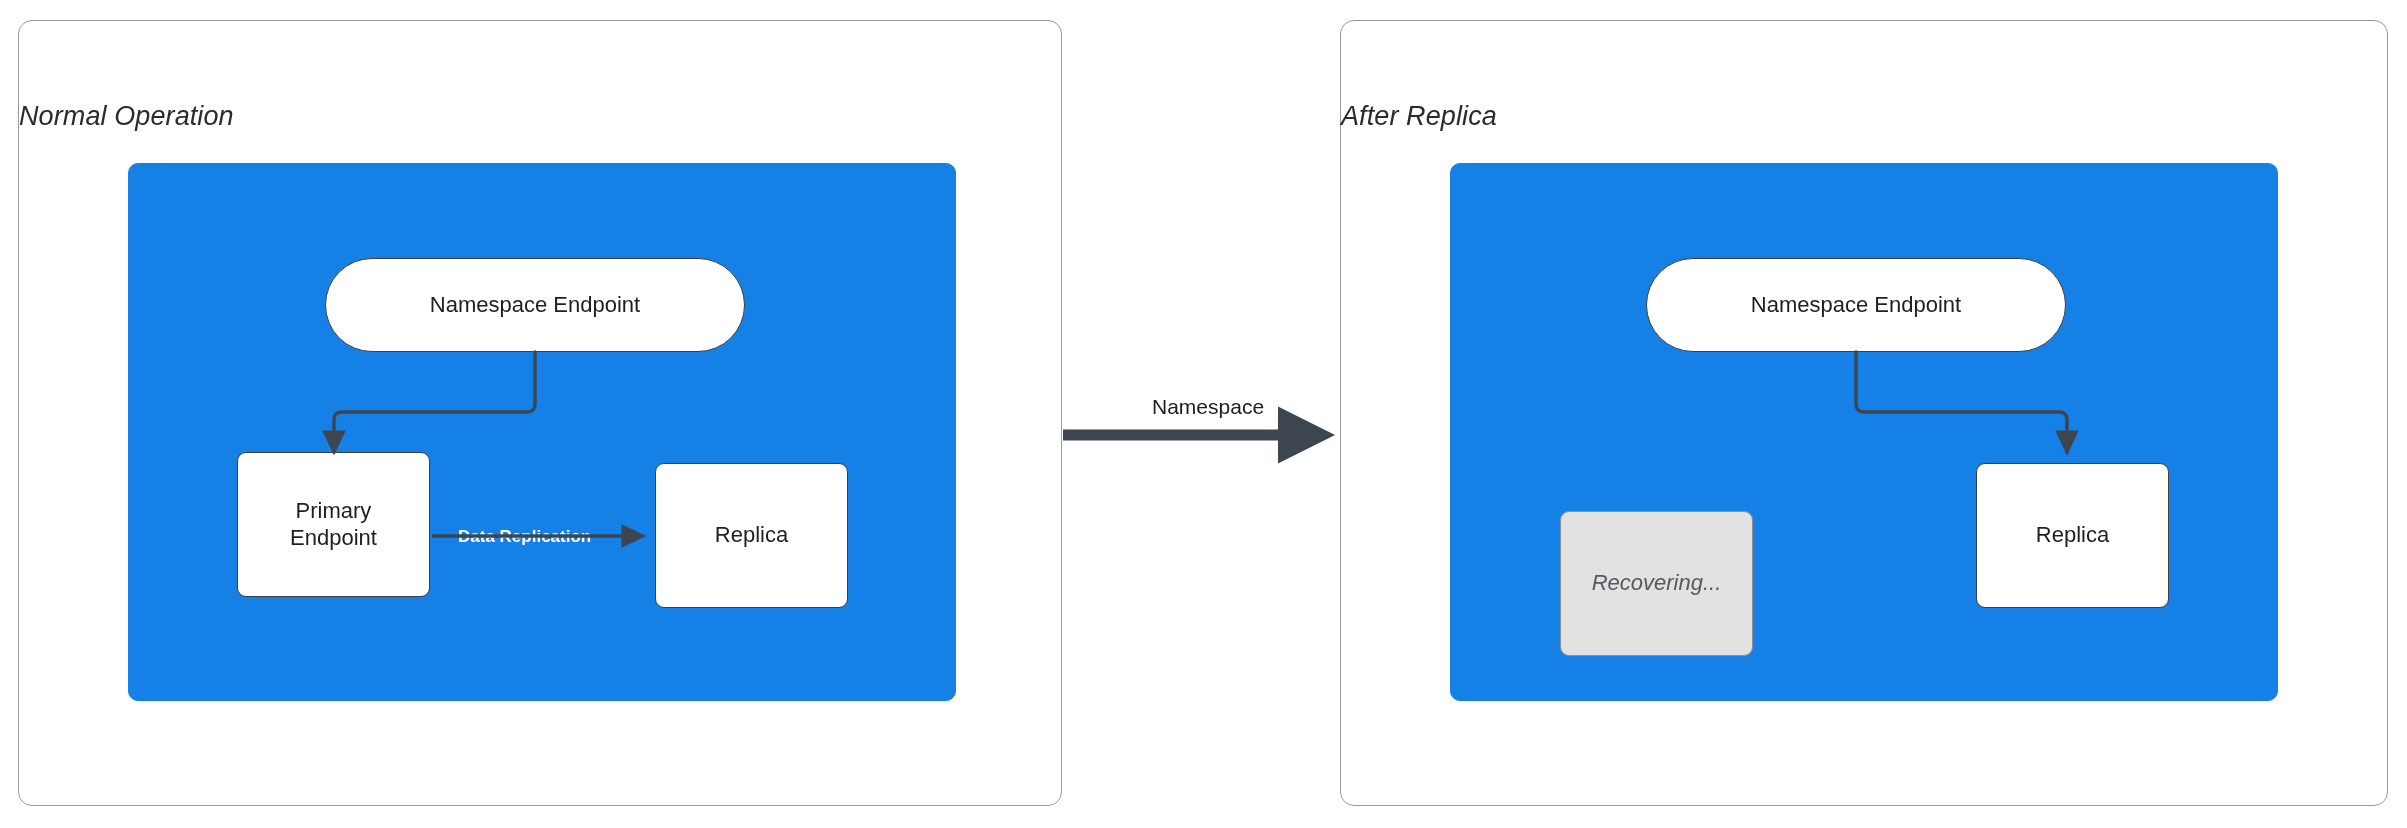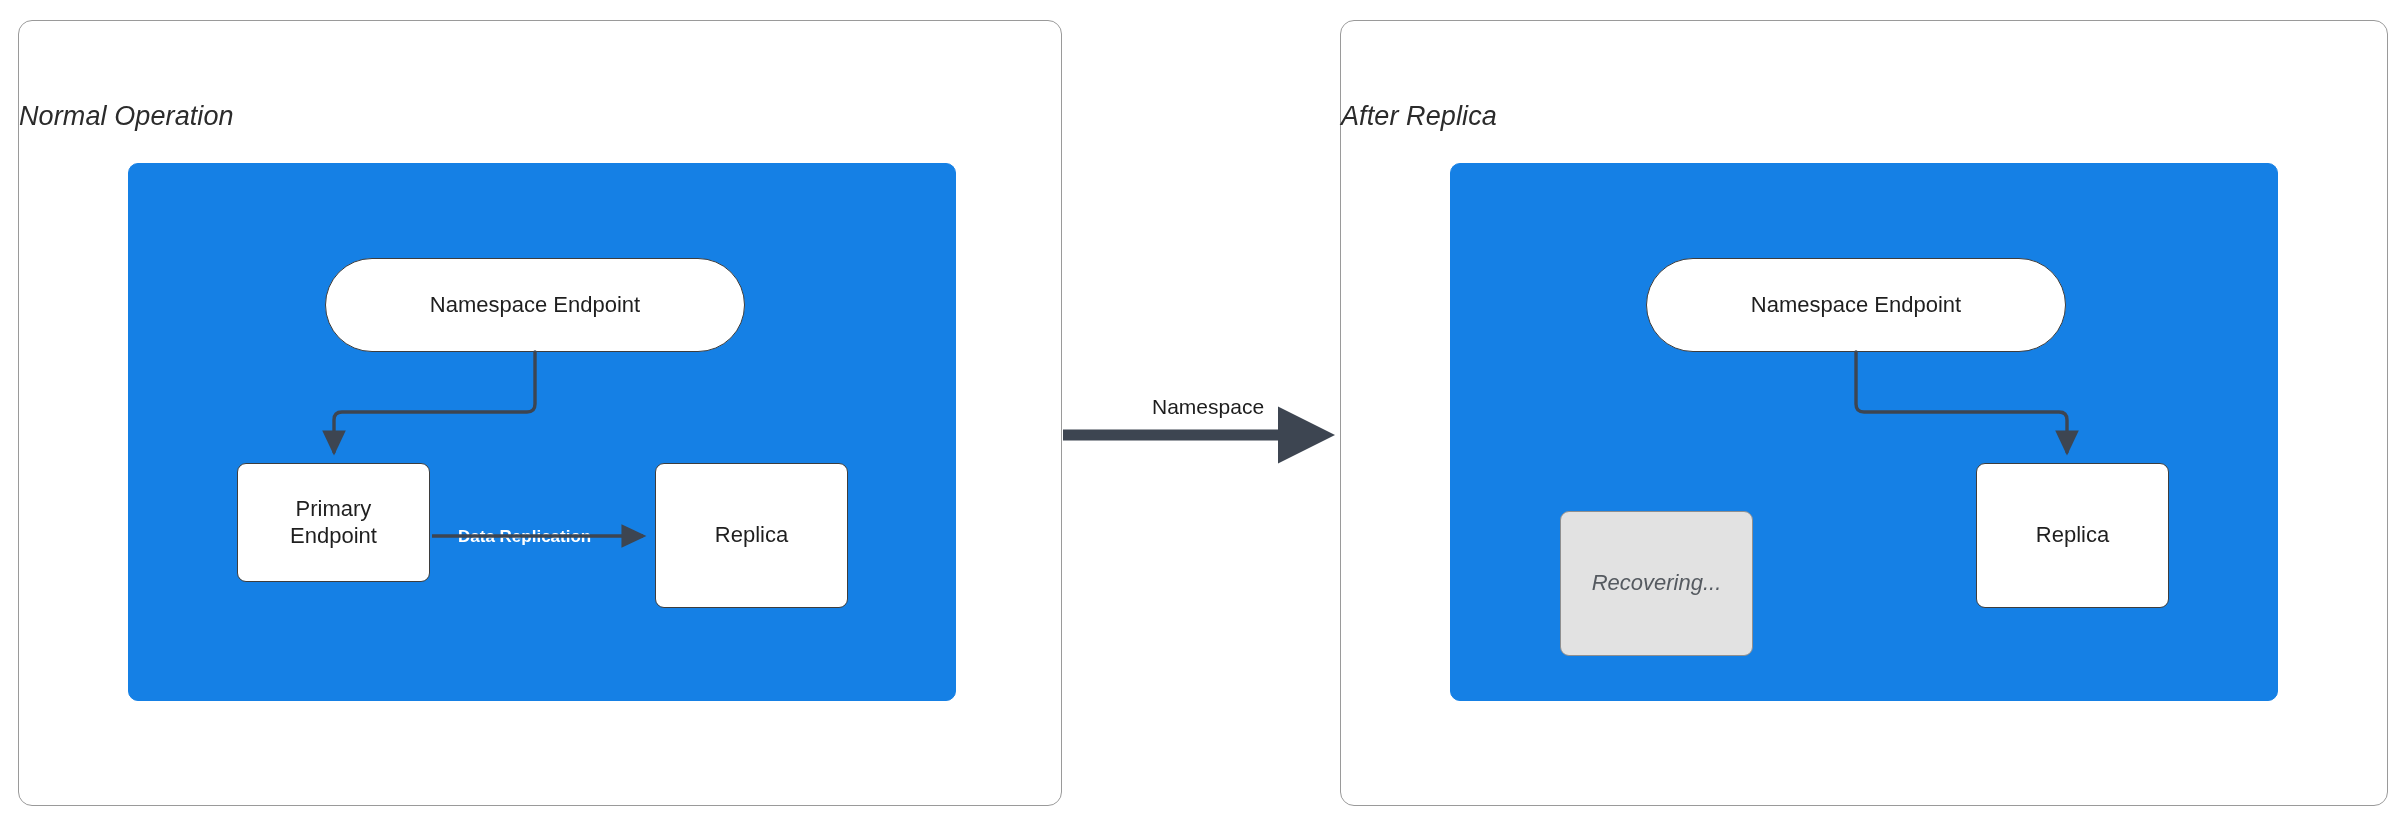--- a/index.html
+++ b/index.html
@@ -73,21 +73,21 @@
   .node.dim {
     background: #e2e2e2;
     border: 1.6px solid #8f8f8f;
     color: #555a60;
     font-style: italic;
     margin-top: 48px;
   }
 
   
   #node-l-endpoint { left: 325px; top: 258px; width: 420px; height: 94px; }
-  #node-l-primary  { left: 237px; top: 463px; width: 193px; height: 119px; }
+  #node-l-primary  { left: 237px; top: 452px; width: 193px; height: 145px; }
   #node-l-replica  { left: 655px; top: 463px; width: 193px; height: 145px; }
 
   
   #node-r-endpoint   { left: 1646px; top: 258px; width: 420px; height: 94px; }
   #node-r-recovering { left: 1560px; top: 463px; width: 193px; height: 145px; }
   #node-r-replica    { left: 1976px; top: 463px; width: 193px; height: 145px; }
 
   
   #wires {
     position: absolute;

